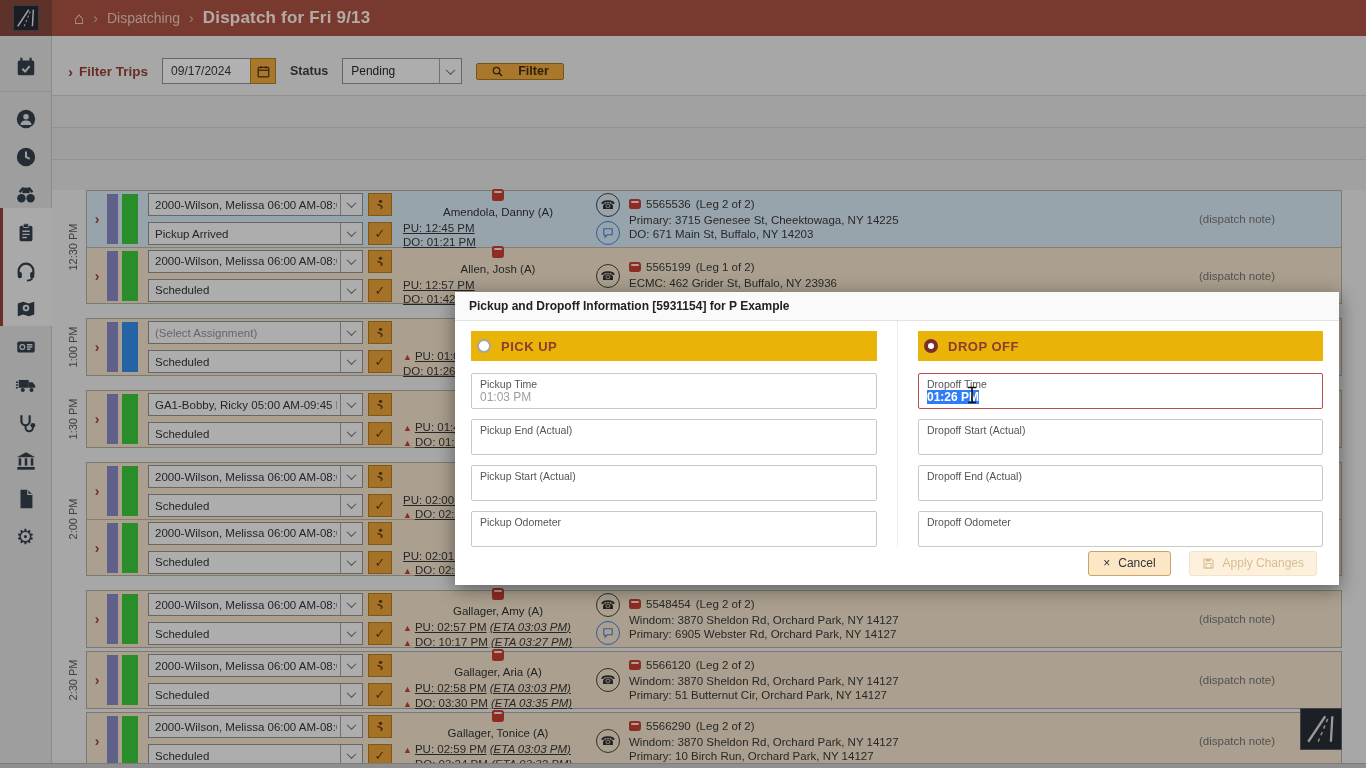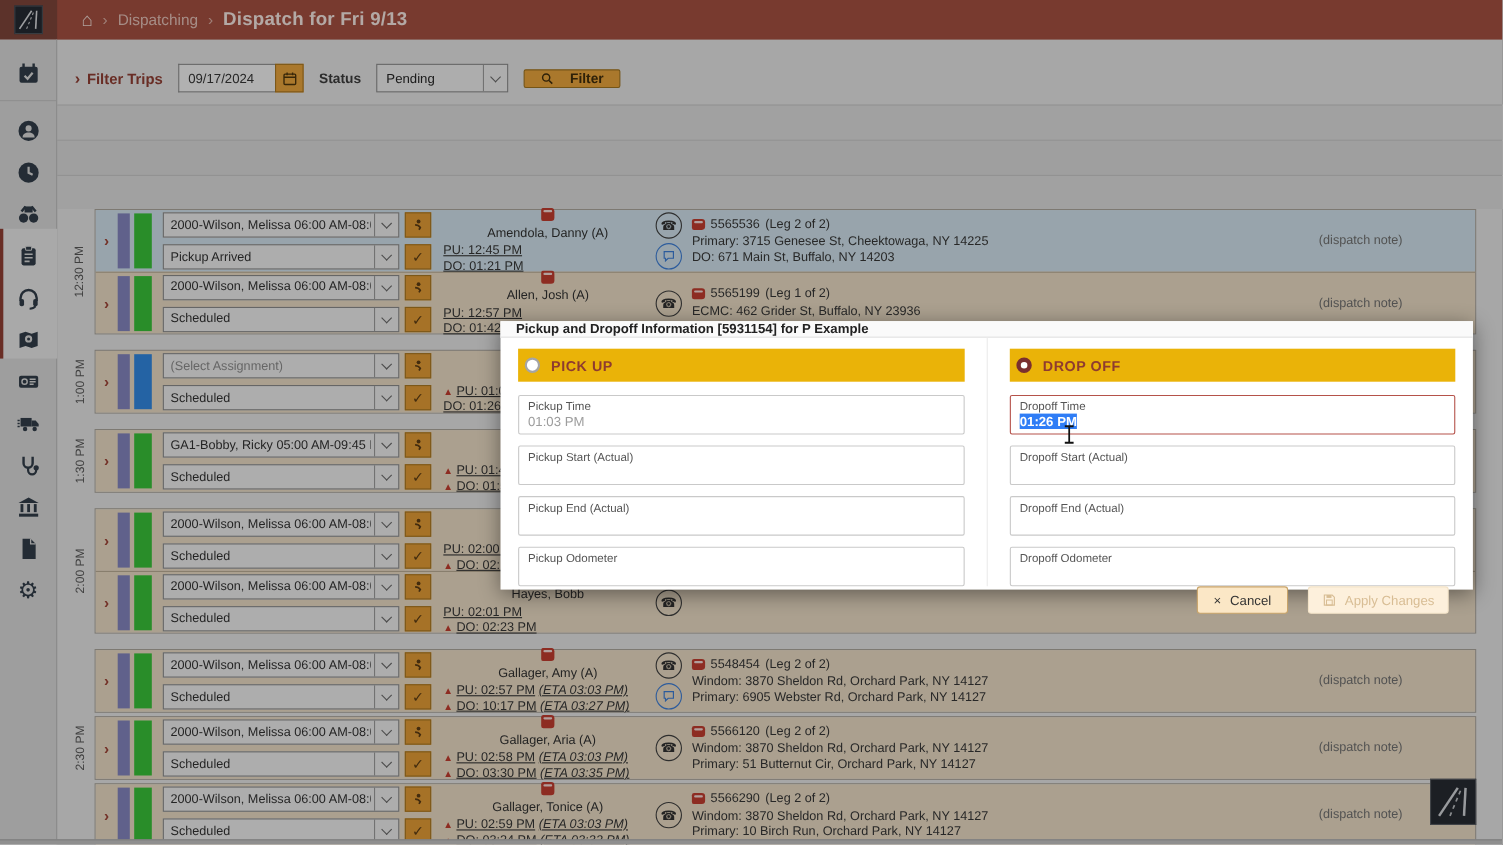--- a/index.html
+++ b/index.html
@@ -78,21 +78,21 @@
   .cic { width:24px; height:24px; border:1.6px solid #3c3c3c; border-radius:50%; display:flex; align-items:center; justify-content:center; font-size:12px; color:#2d2d2d; cursor:pointer; background:transparent; }
   .cic.chat { border-color:#3a7bd5; }
   .tripinfo { flex:1; font-size:11.5px; color:#333; margin-left:6px; min-width:0; }
   .tl1 { display:flex; align-items:center; gap:5px; margin-bottom:3px; }
   .leg { color:#333; }
   .addr { line-height:14px; white-space:nowrap; overflow:hidden; }
   .note { width:140px; flex:0 0 140px; margin-right:34px; text-align:center; color:#6e6e6e; font-size:11.5px; cursor:pointer; }
 
   
   .overlay { position:absolute; inset:0; background:rgba(10,10,10,.28); z-index:40; }
-  .modal { position:absolute; left:455px; top:292px; width:884px; height:244px; background:#fff; z-index:60; box-shadow:0 4px 18px rgba(0,0,0,.45); display:flex; flex-direction:column;justify-content:space-between; }
+  .modal { position:absolute; left:455px; top:292px; width:884px; height:293px; background:#fff; z-index:60; box-shadow:0 4px 18px rgba(0,0,0,.45); display:flex; flex-direction:column;justify-content:space-between; }
   .m-head { height:31px; background:#fafafa; border-bottom:1px solid #e2e2e2; display:flex; align-items:center; padding-left:14px; font-size:12px; font-weight:bold; color:#222; }
   .m-body { flex:1; display:flex; padding:0 16px; }
   .m-col { width:50%; padding-top:10px; }
   .m-col.rightc { border-left:1px solid #ececec; padding-left:20px; }
   .m-col.leftc { padding-right:20px; }
   .m-sec { height:30px; background:#eab308; display:flex; align-items:center; gap:10px; padding-left:6px; }
   .radio { width:14px; height:14px; border-radius:50%; border:2px solid #a5a5a5; background:#fff; display:inline-block; cursor:pointer; }
   .radio.on { border:4px solid #7a2f2f; }
   .m-sec-t { color:#8e3b30; font-weight:bold; font-size:13px; letter-spacing:.5px; }
   .fld { height:36px; border:1px solid #c9c9c9; border-radius:2px; padding:4px 8px; margin-top:10px; cursor:text; }
@@ -785,25 +785,25 @@
       <div class="m-col leftc">
         <div class="m-sec">
           <span class="radio"></span>
           <span class="m-sec-t">PICK UP</span>
         </div>
         <div class="fld first">
           <div class="fl">Pickup Time</div>
           <div class="fv muted">01:03 PM</div>
         </div>
         <div class="fld">
+          <div class="fl">Pickup End (Actual)</div>
+          <div class="fv"></div>
+        </div>
+        <div class="fld">
           <div class="fl">Pickup Start (Actual)</div>
-          <div class="fv"></div>
-        </div>
-        <div class="fld">
-          <div class="fl">Pickup End (Actual)</div>
           <div class="fv"></div>
         </div>
         <div class="fld">
           <div class="fl">Pickup Odometer</div>
           <div class="fv"></div>
         </div>
       </div>
       <div class="m-col rightc">
         <div class="m-sec">
           <span class="radio on"></span>

